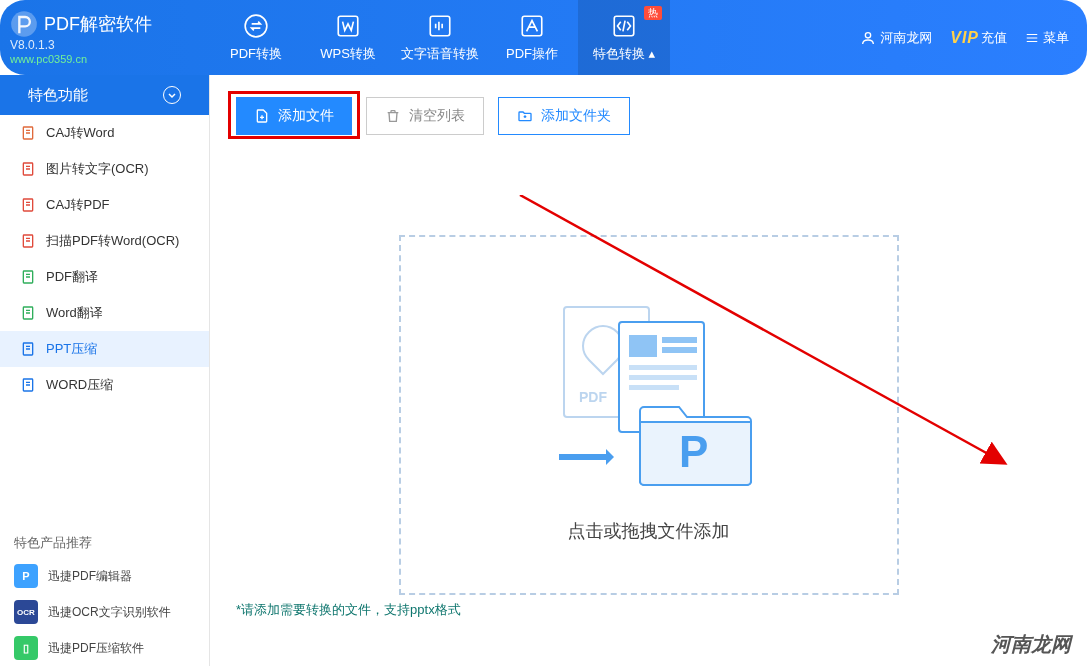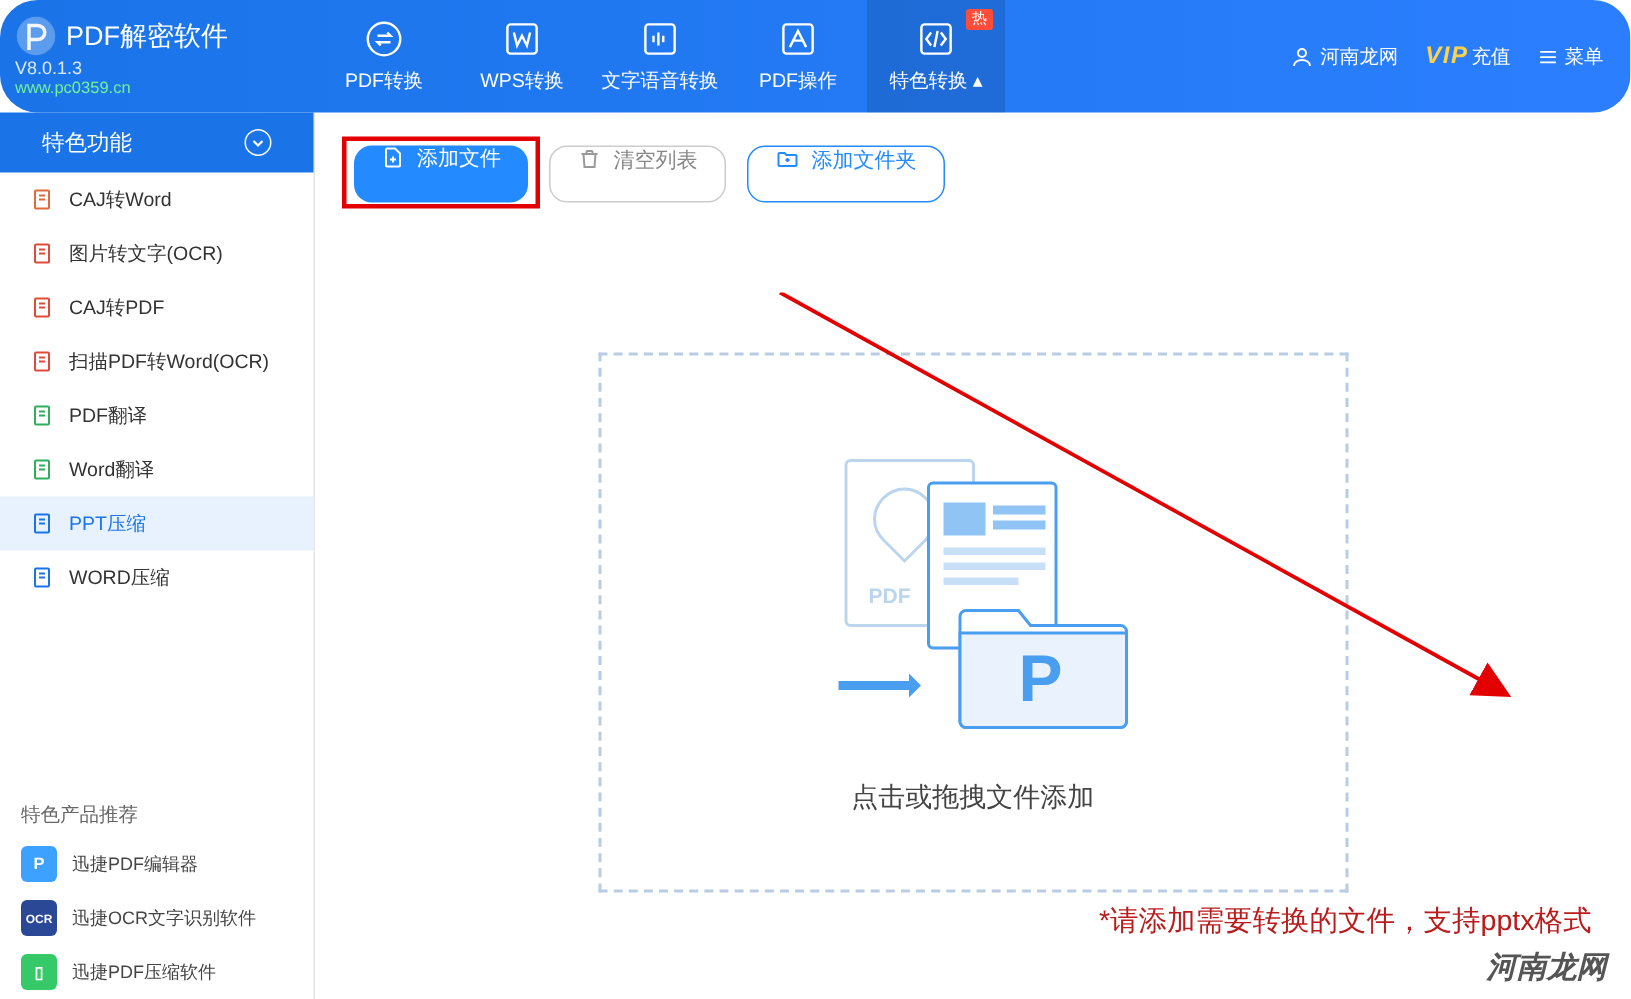--- a/index.html
+++ b/index.html
@@ -33,28 +33,28 @@
 .side-item.active { background: #e8f2ff; color: #1a74e8; }
 .side-item svg { width: 16px; height: 16px; }
 .side-spacer { flex: 1; }
 .promo-header { font-size: 13px; color: #666; padding: 10px 14px 6px; }
 .promo-item { height: 36px; display: flex; align-items: center; gap: 10px; padding: 0 14px; font-size: 12px; color: #444; cursor: pointer; }
 .promo-item .pi { width: 24px; height: 24px; border-radius: 4px; display: flex; align-items: center; justify-content: center; color: #fff; font-size: 11px; font-weight: bold; }
 
 
 .main { flex: 1; padding: 22px 26px; position: relative; }
 .toolbar { display: flex; gap: 14px; }
-.btn { height: 38px; padding: 0 18px; display: flex; align-items: flex-start; gap: 8px; font-size: 14px; border-radius: 12px; cursor: pointer; }
+.btn { height: 38px; padding: 0 18px; display: flex; align-items: center; gap: 8px; font-size: 14px; border-radius: 0; cursor: pointer; }
 .btn-primary { background: #238aff; color: #fff; }
 .btn-outline { background: #fff; border: 1px solid #238aff; color: #238aff; }
 .btn-ghost { background: #fff; border: 1px solid #ccc; color: #888; }
 .highlight-box { position: absolute; border: 3px solid #e30000; pointer-events: none; }
 .dropzone { margin: 100px auto 0; width: 500px; height: 360px; border: 2px dashed #b8cde4; display: flex; flex-direction: column; align-items: center; justify-content: center; gap: 22px; }
 .dz-text { font-size: 18px; color: #444; }
-.dz-hint { font-size: 19px; color: #b91c1c; margin-top: 6px; text-align: right; }
+.dz-hint { font-size: 13px; color: #0f766e; margin-top: 6px; text-align: left; }
 .watermark { position: absolute; right: 16px; bottom: 8px; font-size: 20px; font-weight: bold; color: #555; font-style: italic; }
 .arrow-svg { position: absolute; top: 120px; left: 260px; pointer-events: none; }
 .dz-illus { position: relative; width: 230px; height: 210px; }
 </style>
 </head>
 <body>
 
 <div class="header">
   <div class="logo-area">
     <div class="title">

